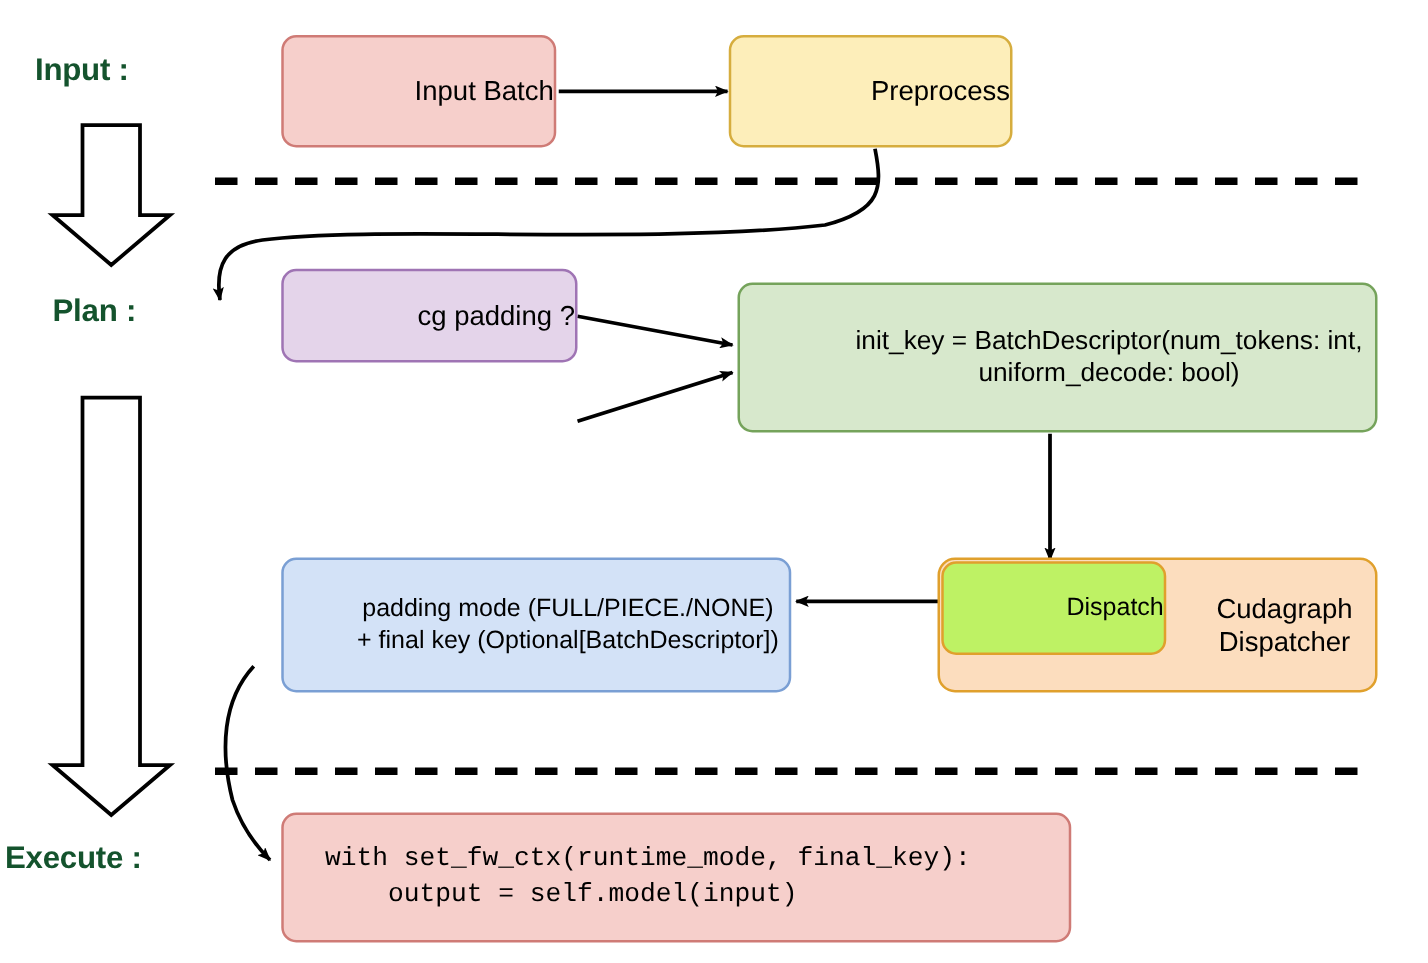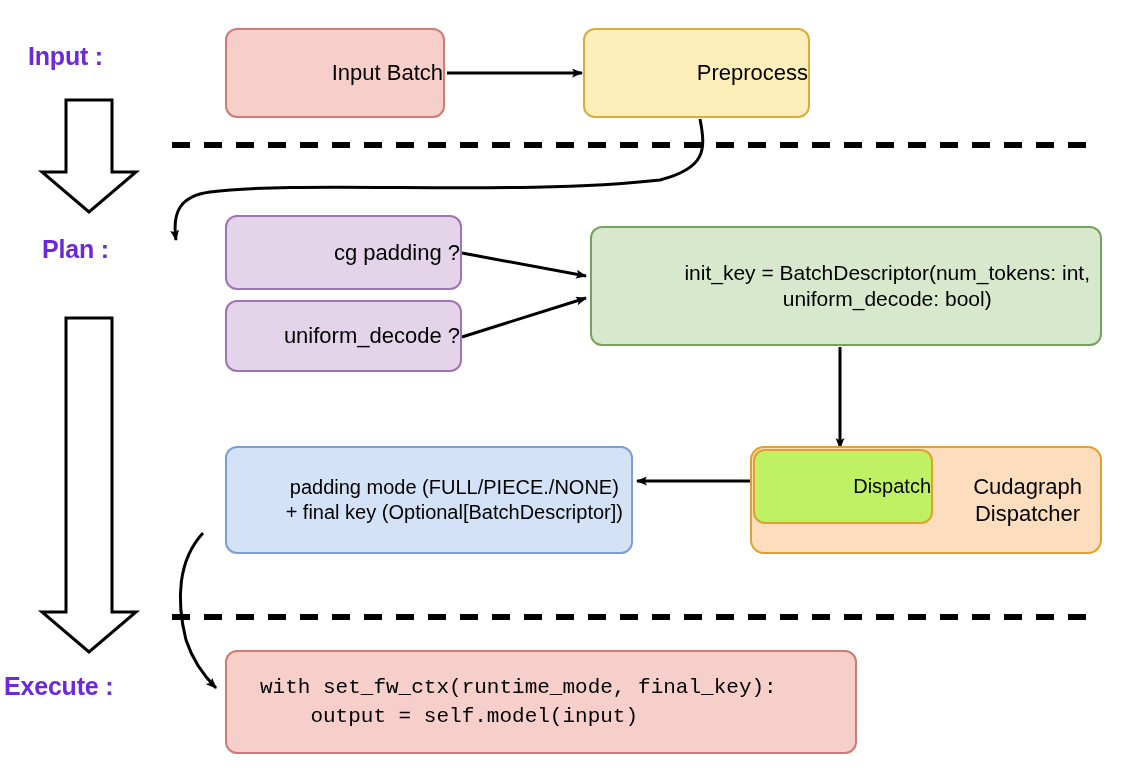--- a/index.html
+++ b/index.html
@@ -15,21 +15,21 @@
     width: 1142px;
     height: 770px;
     background: #ffffff;
     overflow: hidden;
   }
   .stage-label {
     position: absolute;
     font-family: "Liberation Sans", sans-serif;
     font-weight: bold;
     font-size: 25px;
-    color: #6d28d9;
+    color: #14532d;
     white-space: nowrap;
     letter-spacing: -0.2px;
   }
   .node {
     position: absolute;
     box-sizing: border-box;
     display: flex;
     align-items: center;
     justify-content: flex-end;
     text-align: center;
@@ -161,23 +161,20 @@
   </div>
 
   <div class="node node-preprocess" style="left:583px; top:28px; width:227px; height:90px;">
     <span class="node-text">Preprocess</span>
   </div>
 
   <div class="node node-cond" style="left:225px; top:215px; width:237px; height:75px;">
     <span class="node-text">cg padding ?</span>
   </div>
 
-  <div class="node node-cond" style="left:225px; top:300px; width:237px; height:72px;">
-    <span class="node-text">uniform_decode ?</span>
-  </div>
 
   <div class="node node-key" style="left:590px; top:226px; width:512px; height:120px;">
     <span class="node-text">init_key = BatchDescriptor(num_tokens: int,
 uniform_decode: bool)</span>
   </div>
 
   <div class="node node-dispatcher-outer" style="left:750px; top:446px; width:352px; height:108px;">
     <span class="node-text">Cudagraph
 Dispatcher</span>
   </div>

